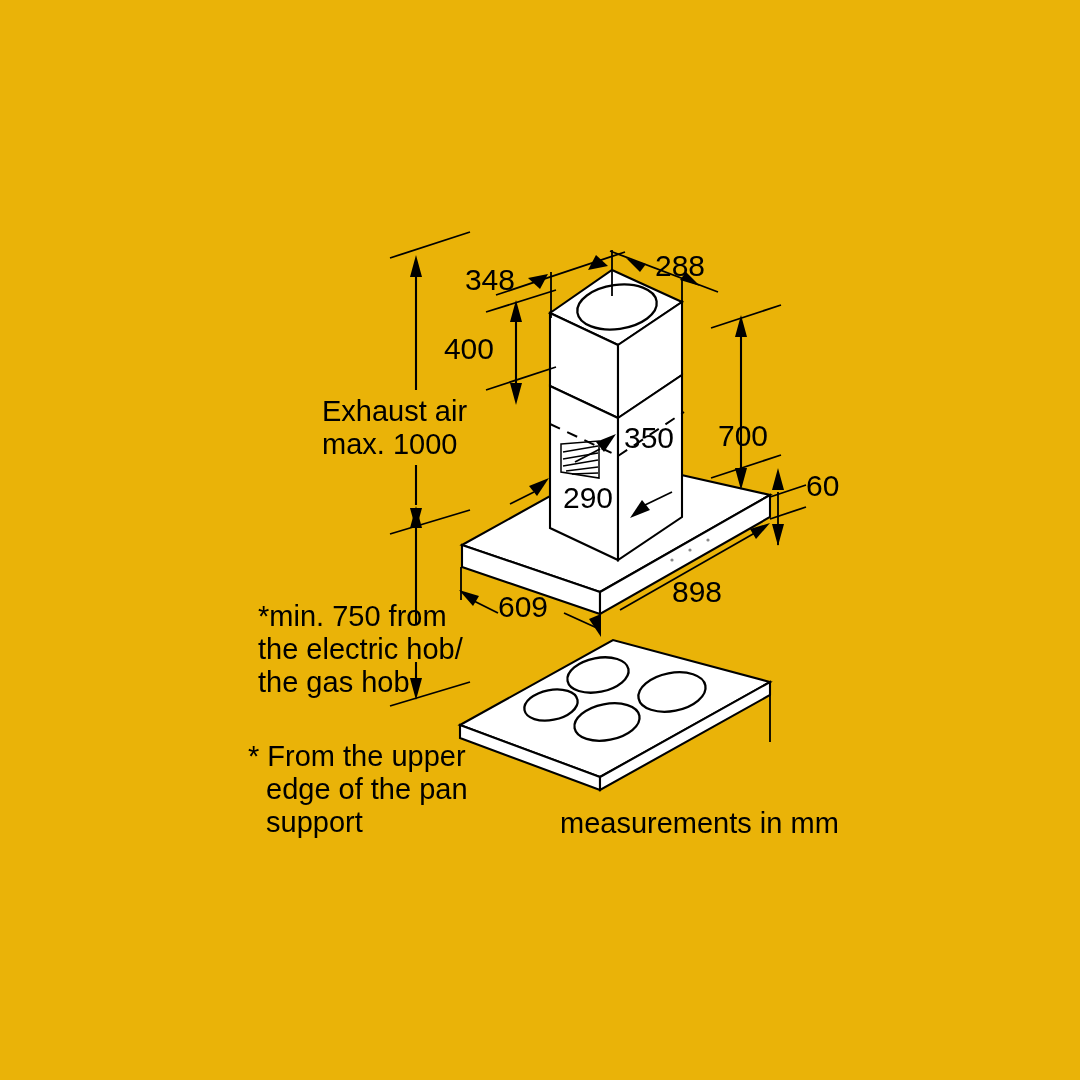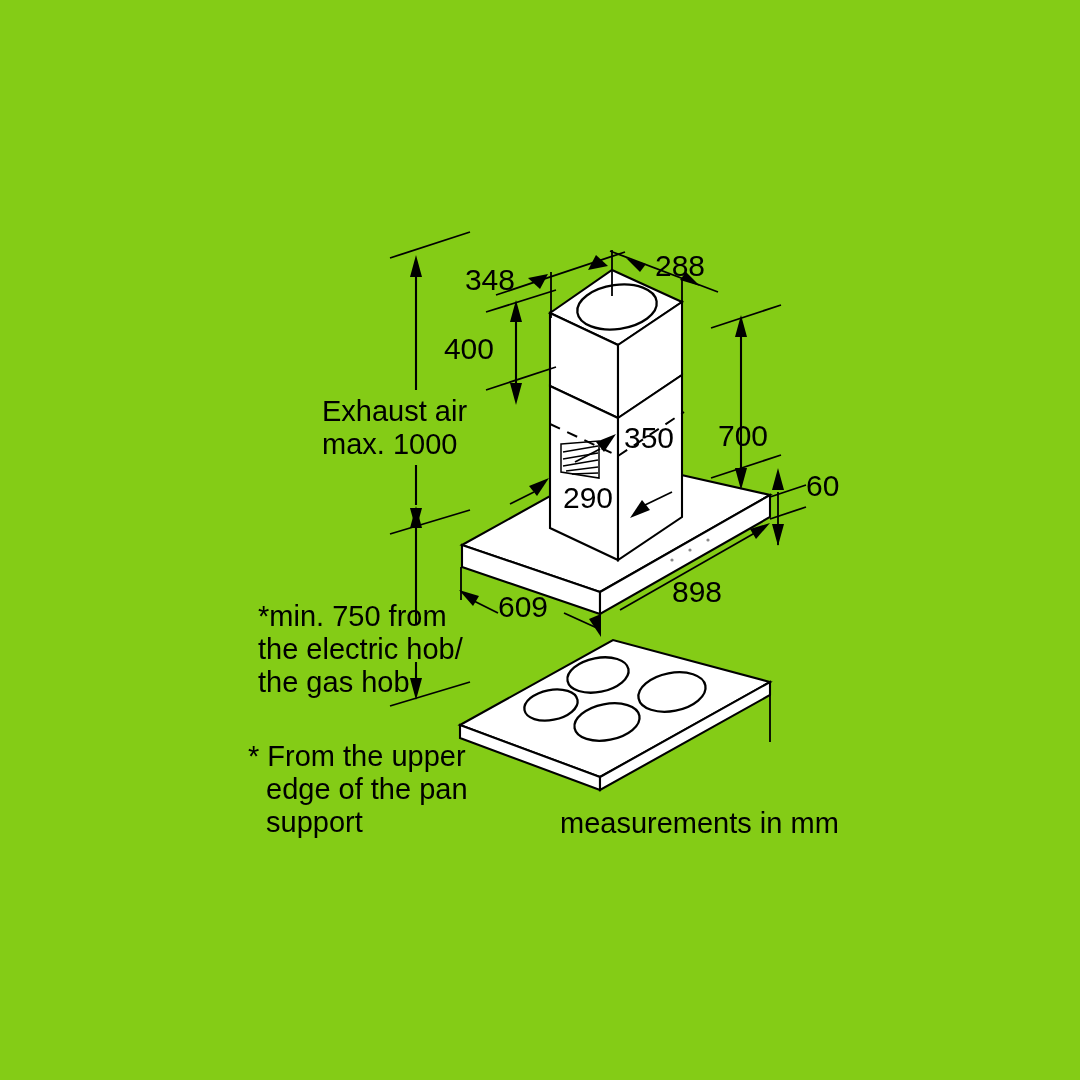--- a/index.html
+++ b/index.html
@@ -1,18 +1,18 @@
 <!DOCTYPE html>
 <html><head>
 <meta charset="utf-8">
 <style>
   html,body{margin:0;padding:0;background:#fff;}
   body{width:1080px;height:1080px;overflow:hidden;
        font-family:"Liberation Sans","DejaVu Sans",sans-serif;}
-  #stage{position:relative;width:1080px;height:1080px;background:#84cc16;}
+  #stage{position:relative;width:1080px;height:1080px;background:#eab308;}
   svg#drawing{position:absolute;left:0;top:0;width:1080px;height:1080px;}
   .ln{stroke:#000;stroke-width:2.1;fill:none;stroke-linecap:butt;}
   .ln-thin{stroke:#000;stroke-width:1.8;fill:none;}
   .dash{stroke:#000;stroke-width:2;fill:none;stroke-dasharray:11 8;}
   .hatch{stroke:#000;stroke-width:1.5;fill:none;}
   .face{fill:#ffffff;stroke:#000;stroke-width:2.1;}
   .ellipse-o{fill:#ffffff;stroke:#000;stroke-width:2.3;}
   text.dim{font-family:"Liberation Sans","DejaVu Sans",sans-serif;
            font-size:30px;fill:#000;}
   text.note{font-family:"Liberation Sans","DejaVu Sans",sans-serif;

